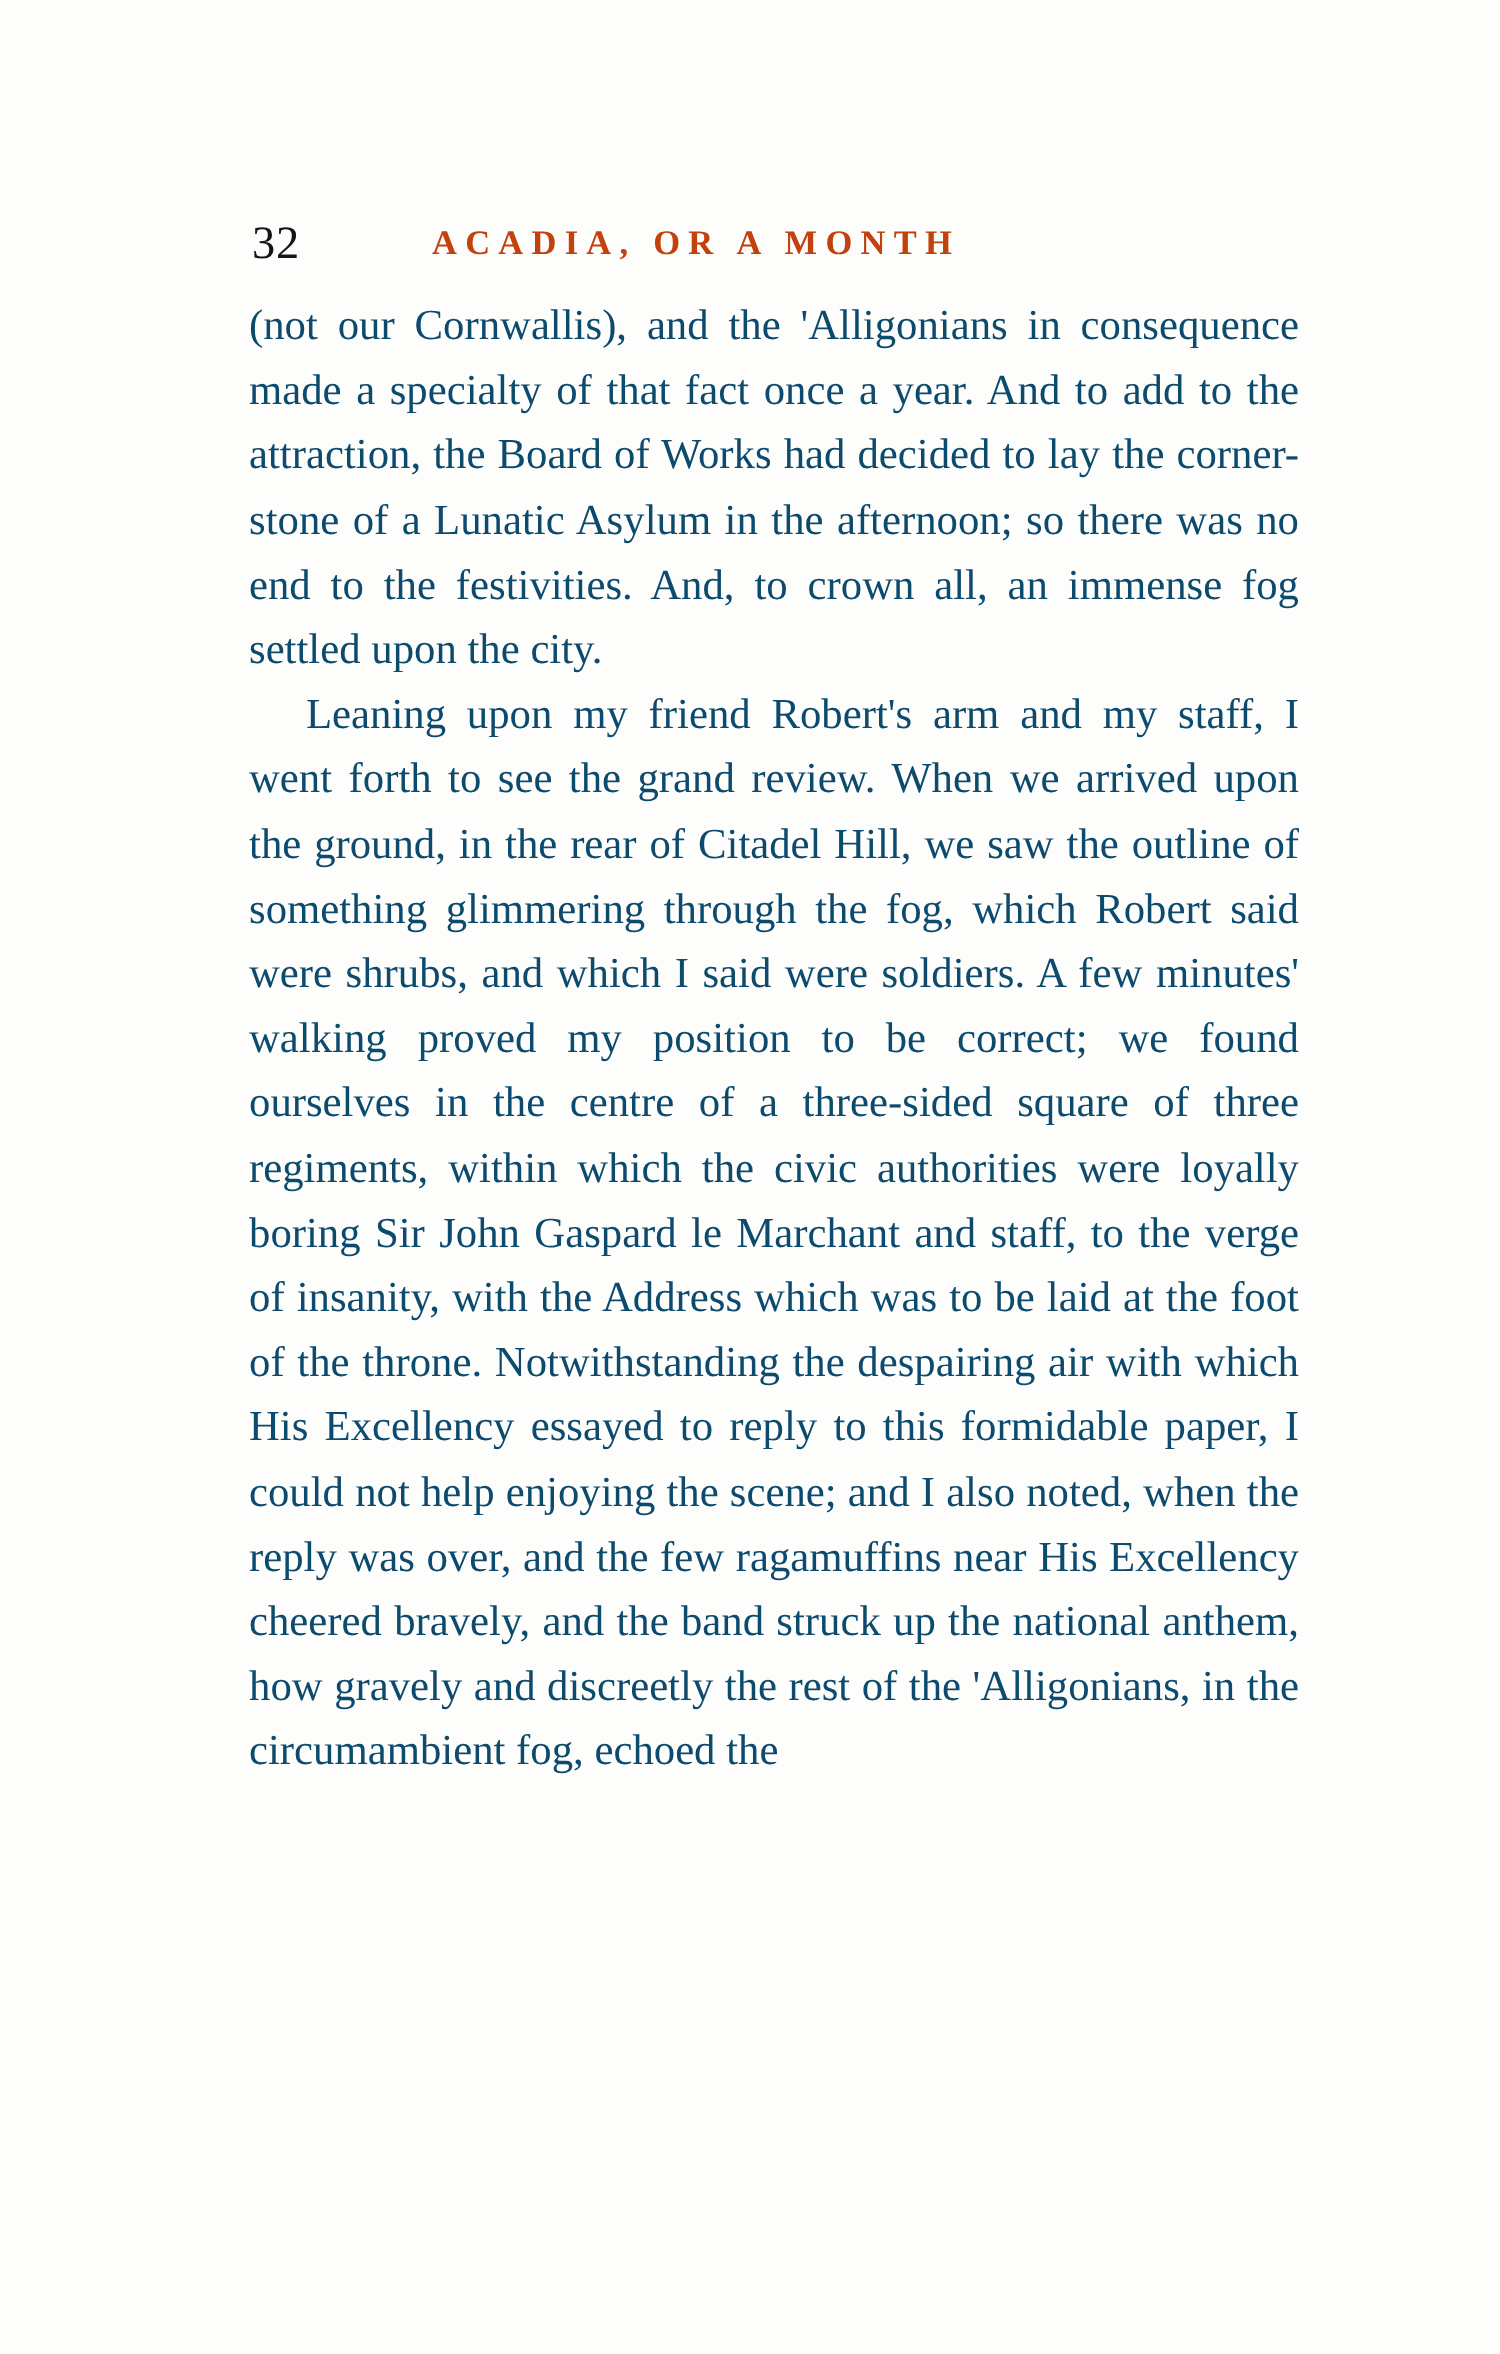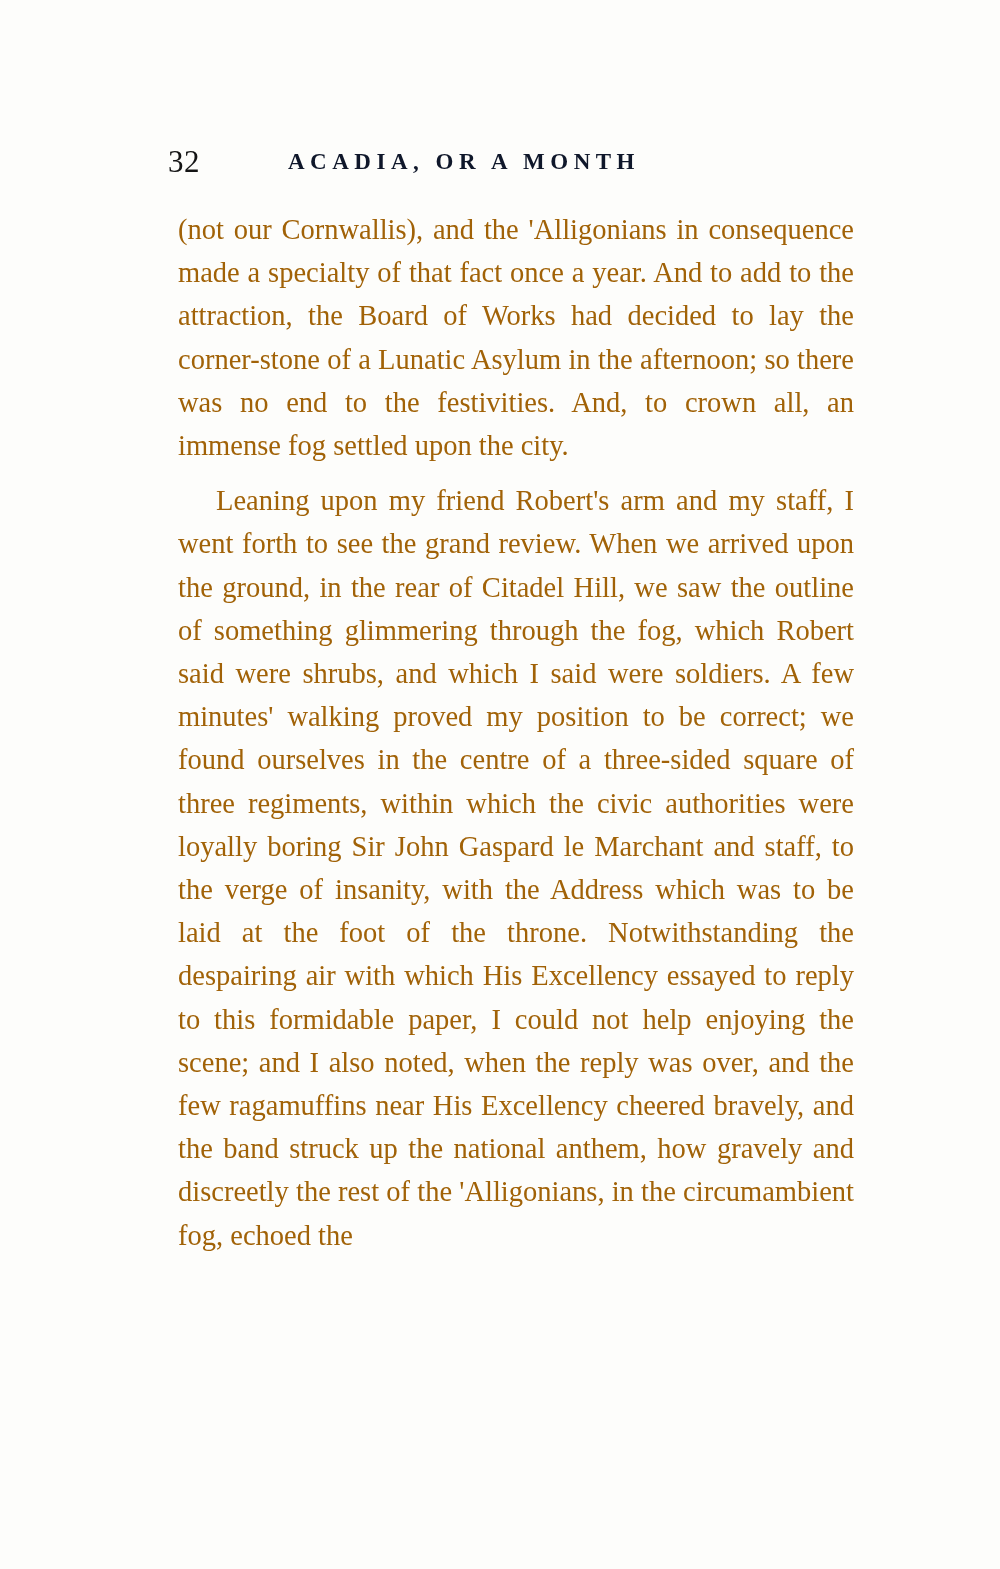--- a/index.html
+++ b/index.html
@@ -35,35 +35,35 @@
   .page-number {
     font-size: 31px;
     letter-spacing: 0.5px;
     color: #141414;
     width: 120px;
   }
   .head-title {
     font-size: 23px;
     letter-spacing: 5.5px;
     font-weight: 600;
-    color: #0f172a;
+    color: #c2410c;
     white-space: nowrap;
   }
   .body-text {
     position: absolute;
     top: 196px;
     left: 166px;
     width: 700px;
   }
   .para {
     font-size: 28.5px;
     line-height: 43.2px;
     text-align: justify;
-    color: #a16207;
-    margin: 12px;
+    color: #0c4a6e;
+    margin: 0;
   }
   .para + .para {
     text-indent: 38px;
     font-family: Liberation Serif, serif;
   }
   
   .para {
     text-rendering: optimizeLegibility;
   }
 </style>

